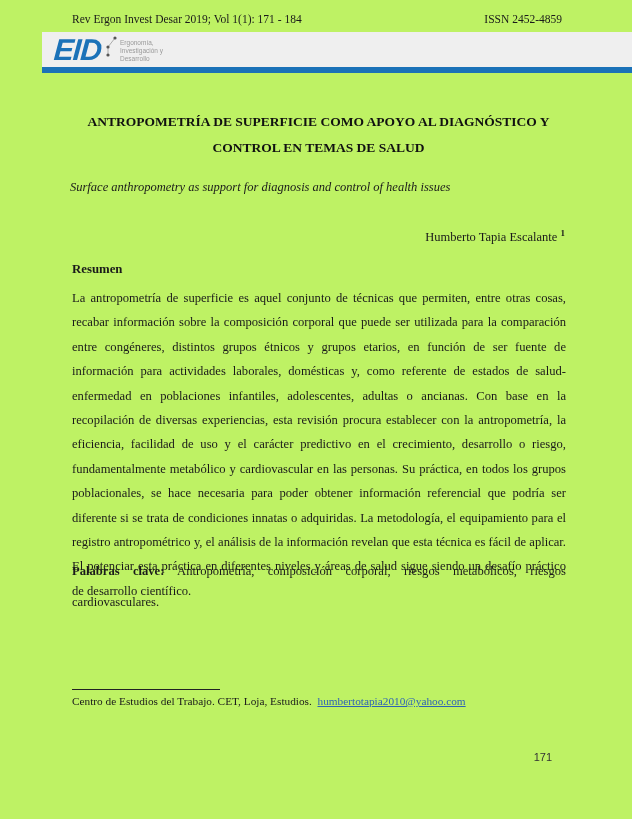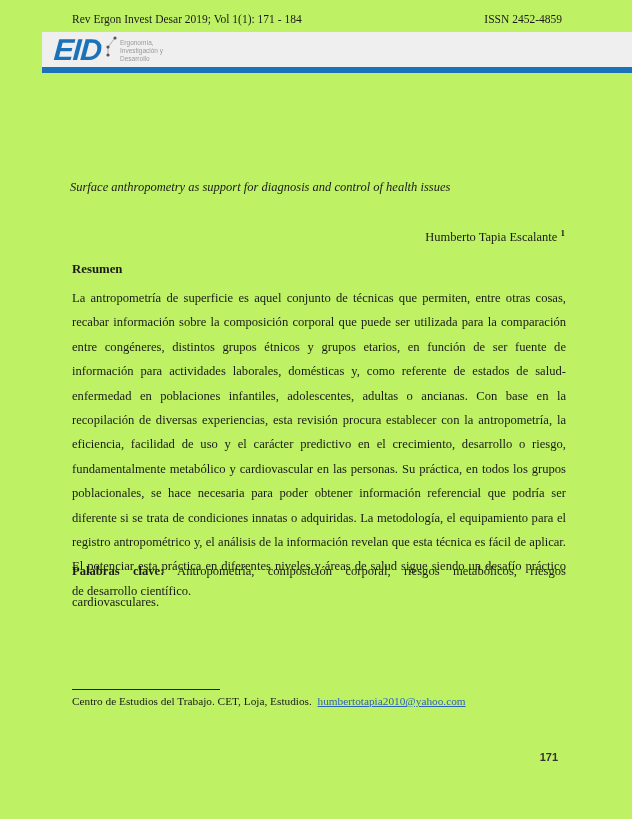--- a/index.html
+++ b/index.html
@@ -120,25 +120,24 @@
     top: 695px; left: 72px; right: 60px;
     font-size: 11.3px;
   }
   .footnote-text a {
     color: #2e64b5;
     text-decoration: underline;
   }
 
   .page-number {
     position: absolute;
-    top: 751px; right: 74px;
+    top: 751px; right: 80px;
     font-family: "Liberation Sans", sans-serif;
     font-size: 11px;
     color: #333;
-    font-weight: bold;
   }
 </style>
 </head>
 <body>
 
 <div class="page">
 
   <div class="running-head">
     <span>Rev Ergon Invest Desar 2019; Vol 1(1): 171 - 184</span>
     <span>ISSN 2452-4859</span>
@@ -155,20 +154,21 @@
     </svg>
     <div class="logo-tagline">
       <div>Ergonomía,</div>
       <div>Investigación y</div>
       <div>Desarrollo</div>
     </div>
   </div>
 
   <div class="blue-bar"></div>
 
+  <h1 class="article-title">ANTROPOMETRÍA DE SUPERFICIE COMO APOYO AL DIAGNÓSTICO Y CONTROL EN TEMAS DE SALUD</h1>
 
   <div class="article-subtitle">Surface anthropometry as support for diagnosis and control of health issues</div>
 
   <div class="author-line">
     <span>Humberto Tapia Escalante</span>
     <sup>1</sup>
   </div>
 
   <div class="abstract-heading">Resumen</div>
 

